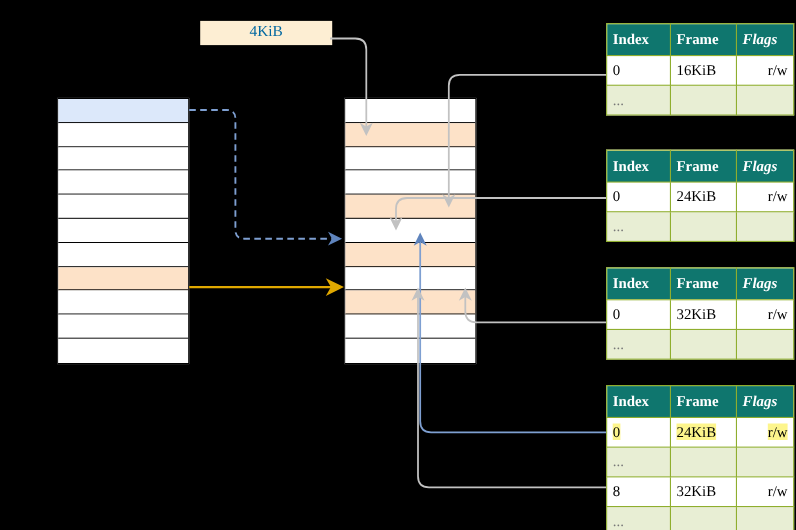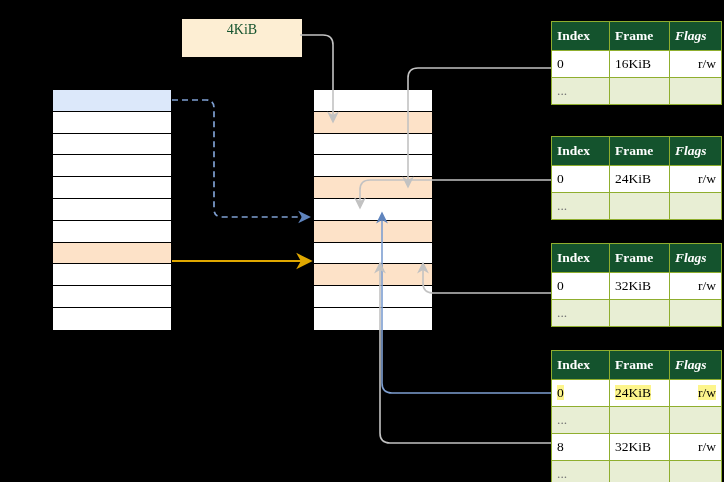--- a/index.html
+++ b/index.html
@@ -15,23 +15,23 @@
     font-family: "Liberation Serif", "DejaVu Serif", serif;
     overflow: hidden;
   }
 
   
   .abs { position: absolute; }
 
   
   .size-label {
     left: 182px; top: 19px;
-    width: 120px; height: 38px;
+    width: 120px; height: 22px;
     background: #fdeed3;
-    color: #14532d;
+    color: #0369a1;
     font-size: 14px;
     line-height: 22px;
     text-align: center;
     white-space: nowrap;
   }
 
   
   .col {
     width: 120px;
     border: 1.5px solid #000000;
@@ -64,21 +64,21 @@
     padding: 1px 5px;
     height: 27px;
     box-sizing: border-box;
     text-align: left;
     color: #000000;
     font-weight: normal;
     overflow: hidden;
     white-space: nowrap;
   }
   table.ptable th {
-    background: #14532d;
+    background: #0f766e;
     color: #ffffff;
     font-weight: bold;
     height: 29px;
   }
   table.ptable td.c0 { width: 58px; }
   table.ptable td.c1 { width: 60px; }
   table.ptable td.c2 { width: 52px; text-align: right; }
   table.ptable th.c0 { width: 58px; }
   table.ptable th.c1 { width: 60px; }
   table.ptable th.c2 { width: 52px; font-style: italic; }

